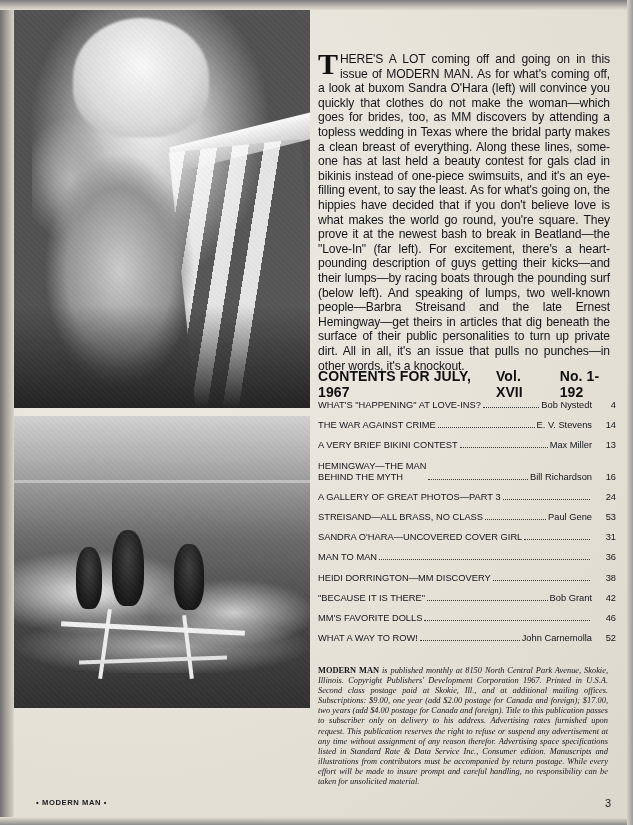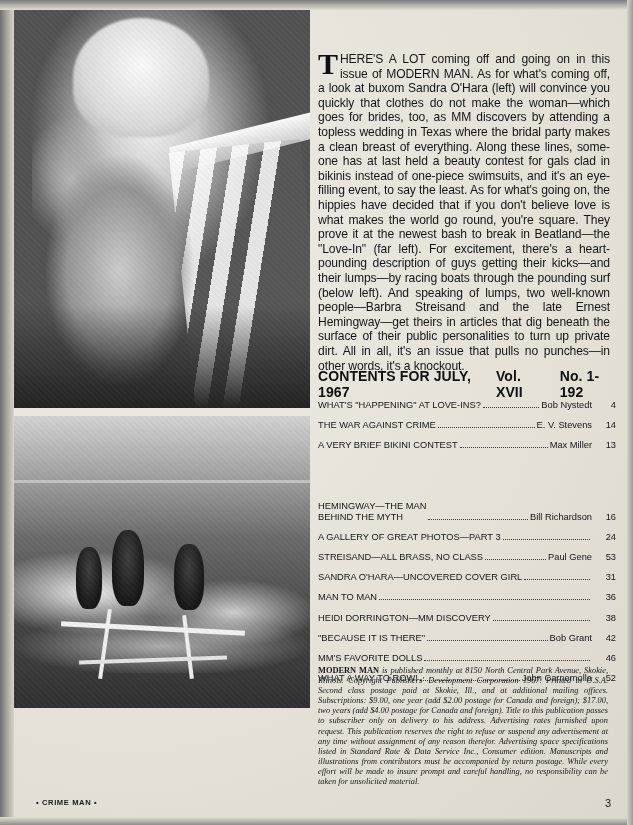--- a/index.html
+++ b/index.html
@@ -208,21 +208,21 @@
   .toc-author {
     flex: 0 0 auto;
     padding-right: 6px;
     text-align: right;
   }
   .toc-page {
     flex: 0 0 18px;
     text-align: right;
   }
   .toc-row.two-line { align-items: flex-end; }
-  .toc-row.two-line .toc-title { line-height: 11px; margin-top: 40px; }
+  .toc-row.two-line .toc-title { line-height: 11px; }
 
   .colophon {
     position: absolute;
     left: 318px;
     top: 666px;
     width: 290px;
     font-family: Liberation Serif, serif;
     font-size: 8.4px;
     line-height: 10.1px;
     text-align: justify;
@@ -358,21 +358,21 @@
       <span class="toc-dots"></span>
       <span class="toc-author">John Carnemolla</span>
       <span class="toc-page">52</span>
     </div>
   </div>
 
   <div class="colophon">
     <b>MODERN MAN</b><span> is published monthly at 8150 North Central Park Avenue, Skokie, Illinois. Copyright Publishers' Development Corporation 1967. Printed in U.S.A. Second class postage paid at Skokie, Ill., and at additional mailing offices. Subscriptions: $9.00, one year (add $2.00 postage for Canada and foreign); $17.00, two years (add $4.00 postage for Canada and foreign). Title to this publication passes to subscriber only on delivery to his address. Advertising rates furnished upon request. This publication reserves the right to refuse or suspend any advertisement at any time without assignment of any reason therefor. Advertising space specifications listed in Standard Rate &amp; Data Service Inc., Consumer edition. Manuscripts and illustrations from contributors must be accompanied by return postage. While every effort will be made to insure prompt and careful handling, no responsibility can be taken for unsolicited material.</span>
   </div>
 
-  <div class="footer-left">• CRIME MAN •</div>
+  <div class="footer-left">• MODERN MAN •</div>
   <div class="page-number">3</div>
 
   <div class="grain"></div>
   <div class="edge-left"></div>
   <div class="edge-top"></div>
   <div class="edge-bottom"></div>
   <div class="edge-right"></div>
 </div>
 
 </body></html>

